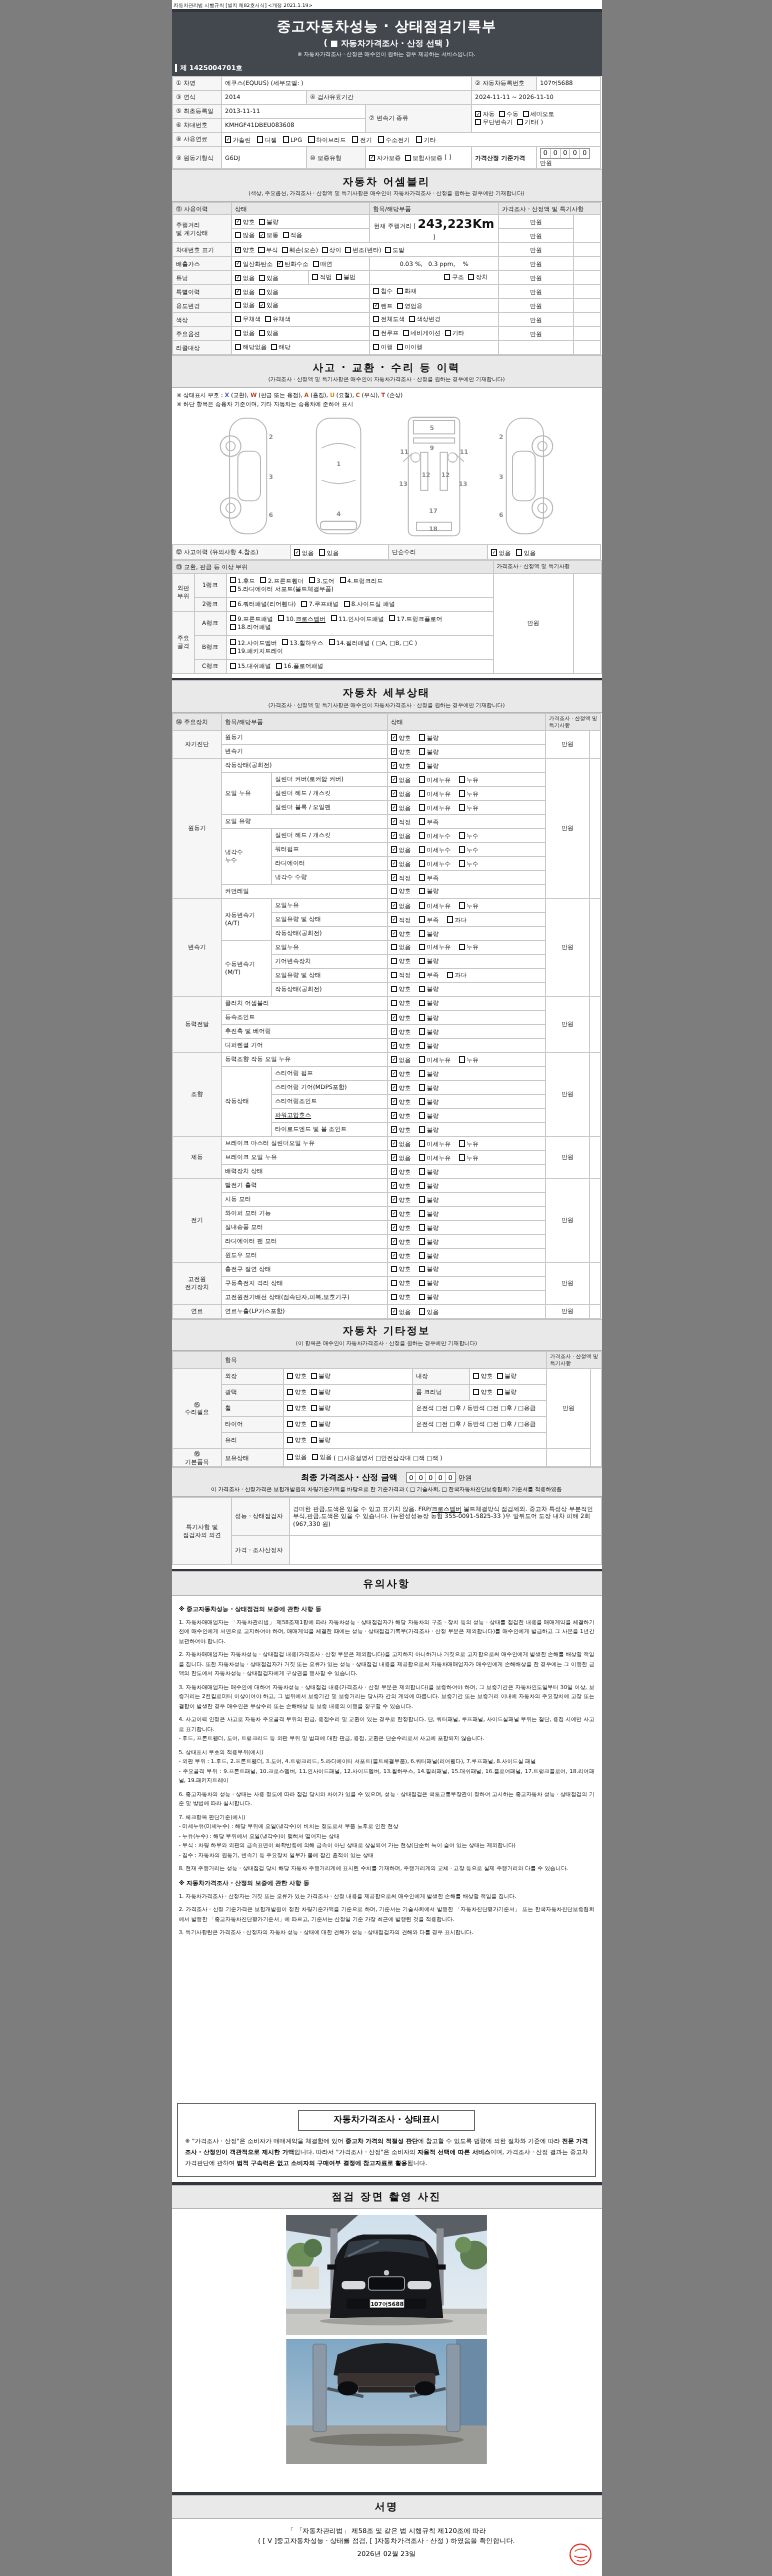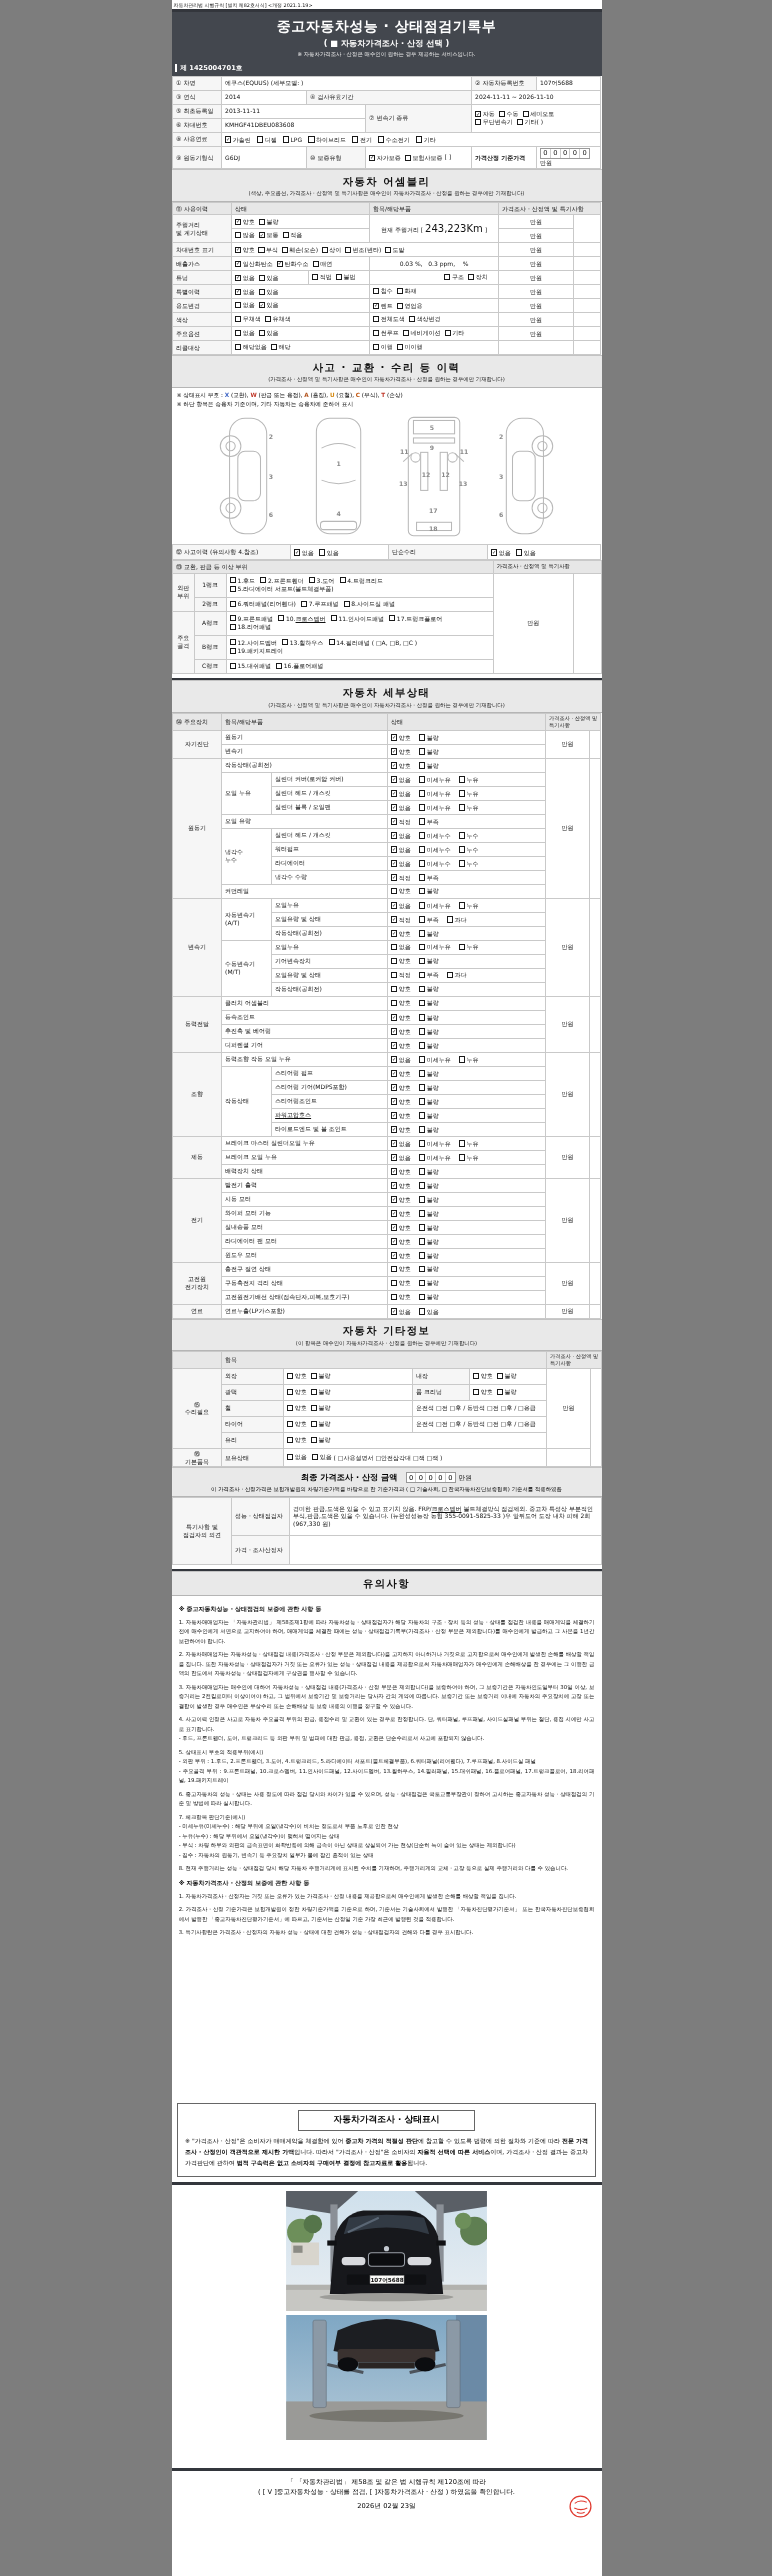--- a/index.html
+++ b/index.html
@@ -17,21 +17,21 @@
   .docno .bar{width:2.6px;height:7.2px;background:#fff;display:inline-block;}
   .sband{background:#e9e9e9;text-align:center;padding:4.6px 0 3.6px;border-top:0.5px solid #c3c3c3;border-bottom:0.5px solid #b5b5b5;}
   .sband h2{margin:0;font-size:10.3px;letter-spacing:1.5px;font-weight:bold;color:#111;}
   .sband .ss{font-size:5.4px;margin-top:1.5px;color:#222;}
   table{width:429px;margin:0 0.5px;border-collapse:collapse;table-layout:fixed;}
   td{border:0.5px solid #c9c9c9;font-size:6px;color:#111;padding:1px 3.1px;line-height:1.3;vertical-align:middle;overflow:hidden;}
   .lbl{background:#f6f6f6;}
   .hd{background:#e7e7e7;}
   .price{text-align:center;}
   .ctr{text-align:center;}
-  .big{font-size:10px;font-weight:normal;}
+  .big{font-size:12px;font-weight:bold;}
   .bx{display:inline-flex;width:6.2px;height:6.2px;border:0.8px solid #1a1a1a;align-items:center;justify-content:center;
       font-size:5.2px;font-weight:bold;flex:none;background:#fff;margin-right:1.5px;box-sizing:border-box;line-height:1;}
   .cb{display:inline-flex;align-items:center;}
   .cbg{display:inline-flex;flex-wrap:wrap;align-items:center;column-gap:5.2px;row-gap:1.5px;}
   .cbl{white-space:nowrap;}
   .legend{padding:3.1px 5.2px 2.1px;font-size:5.7px;line-height:1.5;}
   .diag{display:flex;justify-content:center;align-items:flex-start;gap:27px;padding:4.1px 0 3.1px;height:127px;}
   .diag svg{display:block;}
   .dg{stroke:#b8b8b8;fill:none;stroke-width:2;}
   .dgt{fill:#8a8a8a;font-size:12px;font-weight:bold;stroke:none;}
@@ -1518,20 +1518,23 @@
   </div>
 
   <div class="pbox">
     <div class="pt">자동차가격조사 · 상태표시</div>
     <div class="px" id="pbox-text"><span>※ "가격조사 · 산정"은 소비자가 매매계약을 체결함에 있어 </span><b>중고차 가격의 적절성 판단</b><span>에 참고할 수 있도록 법령에 의한 절차와 기준에 따라 </span><b>전문 가격조사 · 산정인이 객관적으로 제시한 가액</b><span>입니다. 따라서 "가격조사 · 산정"은 소비자의 </span><b>자율적 선택에 따른 서비스</b><span>이며, 가격조사 · 산정 결과는 중고차 가격판단에 관하여 </span><b>법적 구속력은 없고 소비자의 구매여부 결정에 참고자료로 활용</b><span>됩니다.</span></div>
   </div>
 
   <div class="gap10"></div>
   <div class="rule"></div>
 
+  <div class="sband">
+    <h2>점검 장면 촬영 사진</h2>
+  </div>
 
   <div class="ph">
     <svg width="201" height="120" viewBox="0 0 390 233">
       <defs>
         <linearGradient id="sky" x1="0" y1="0" x2="0" y2="1">
             <stop offset="0" stop-color="#cfe0ec"></stop>
             <stop offset="1" stop-color="#e9eef2"></stop>
           </linearGradient>
       </defs>
       <rect width="390" height="233" fill="url(#sky)"></rect>
@@ -1579,20 +1582,23 @@
       <rect x="100" y="66" width="190" height="26" rx="6" fill="#3a3230"></rect>
       <ellipse cx="120" cy="96" rx="20" ry="14" fill="#0c0d10"></ellipse>
         <ellipse cx="270" cy="96" rx="20" ry="14" fill="#0c0d10"></ellipse>
       <rect x="140" y="92" width="110" height="12" fill="#2a2523"></rect>
     </svg>
   </div>
 
   <div class="gap44"></div>
   <div class="rule"></div>
 
+  <div class="sband">
+    <h2>서명</h2>
+  </div>
 
   <div class="sgn">
     <div>「 「자동차관리법」 제58조 및 같은 법 시행규칙 제120조에 따라</div>
     <div>( [ V ]중고자동차성능 · 상태를 점검, [   ]자동차가격조사 · 산정 ) 하였음을 확인합니다.</div>
     <div class="dt">2026년 02월 23일</div>
     <svg class="seal" width="25" height="25" viewBox="0 0 48 48">
       <circle cx="24" cy="24" r="20" fill="none" stroke="#e03a2f" stroke-width="2.4"></circle>
       <path d="M13,18 q9,-8 23,-2 M12,27 q13,6 25,0 M17,35 q8,4 15,0" fill="none" stroke="#e03a2f" stroke-width="2"></path>
     </svg>
   </div>

